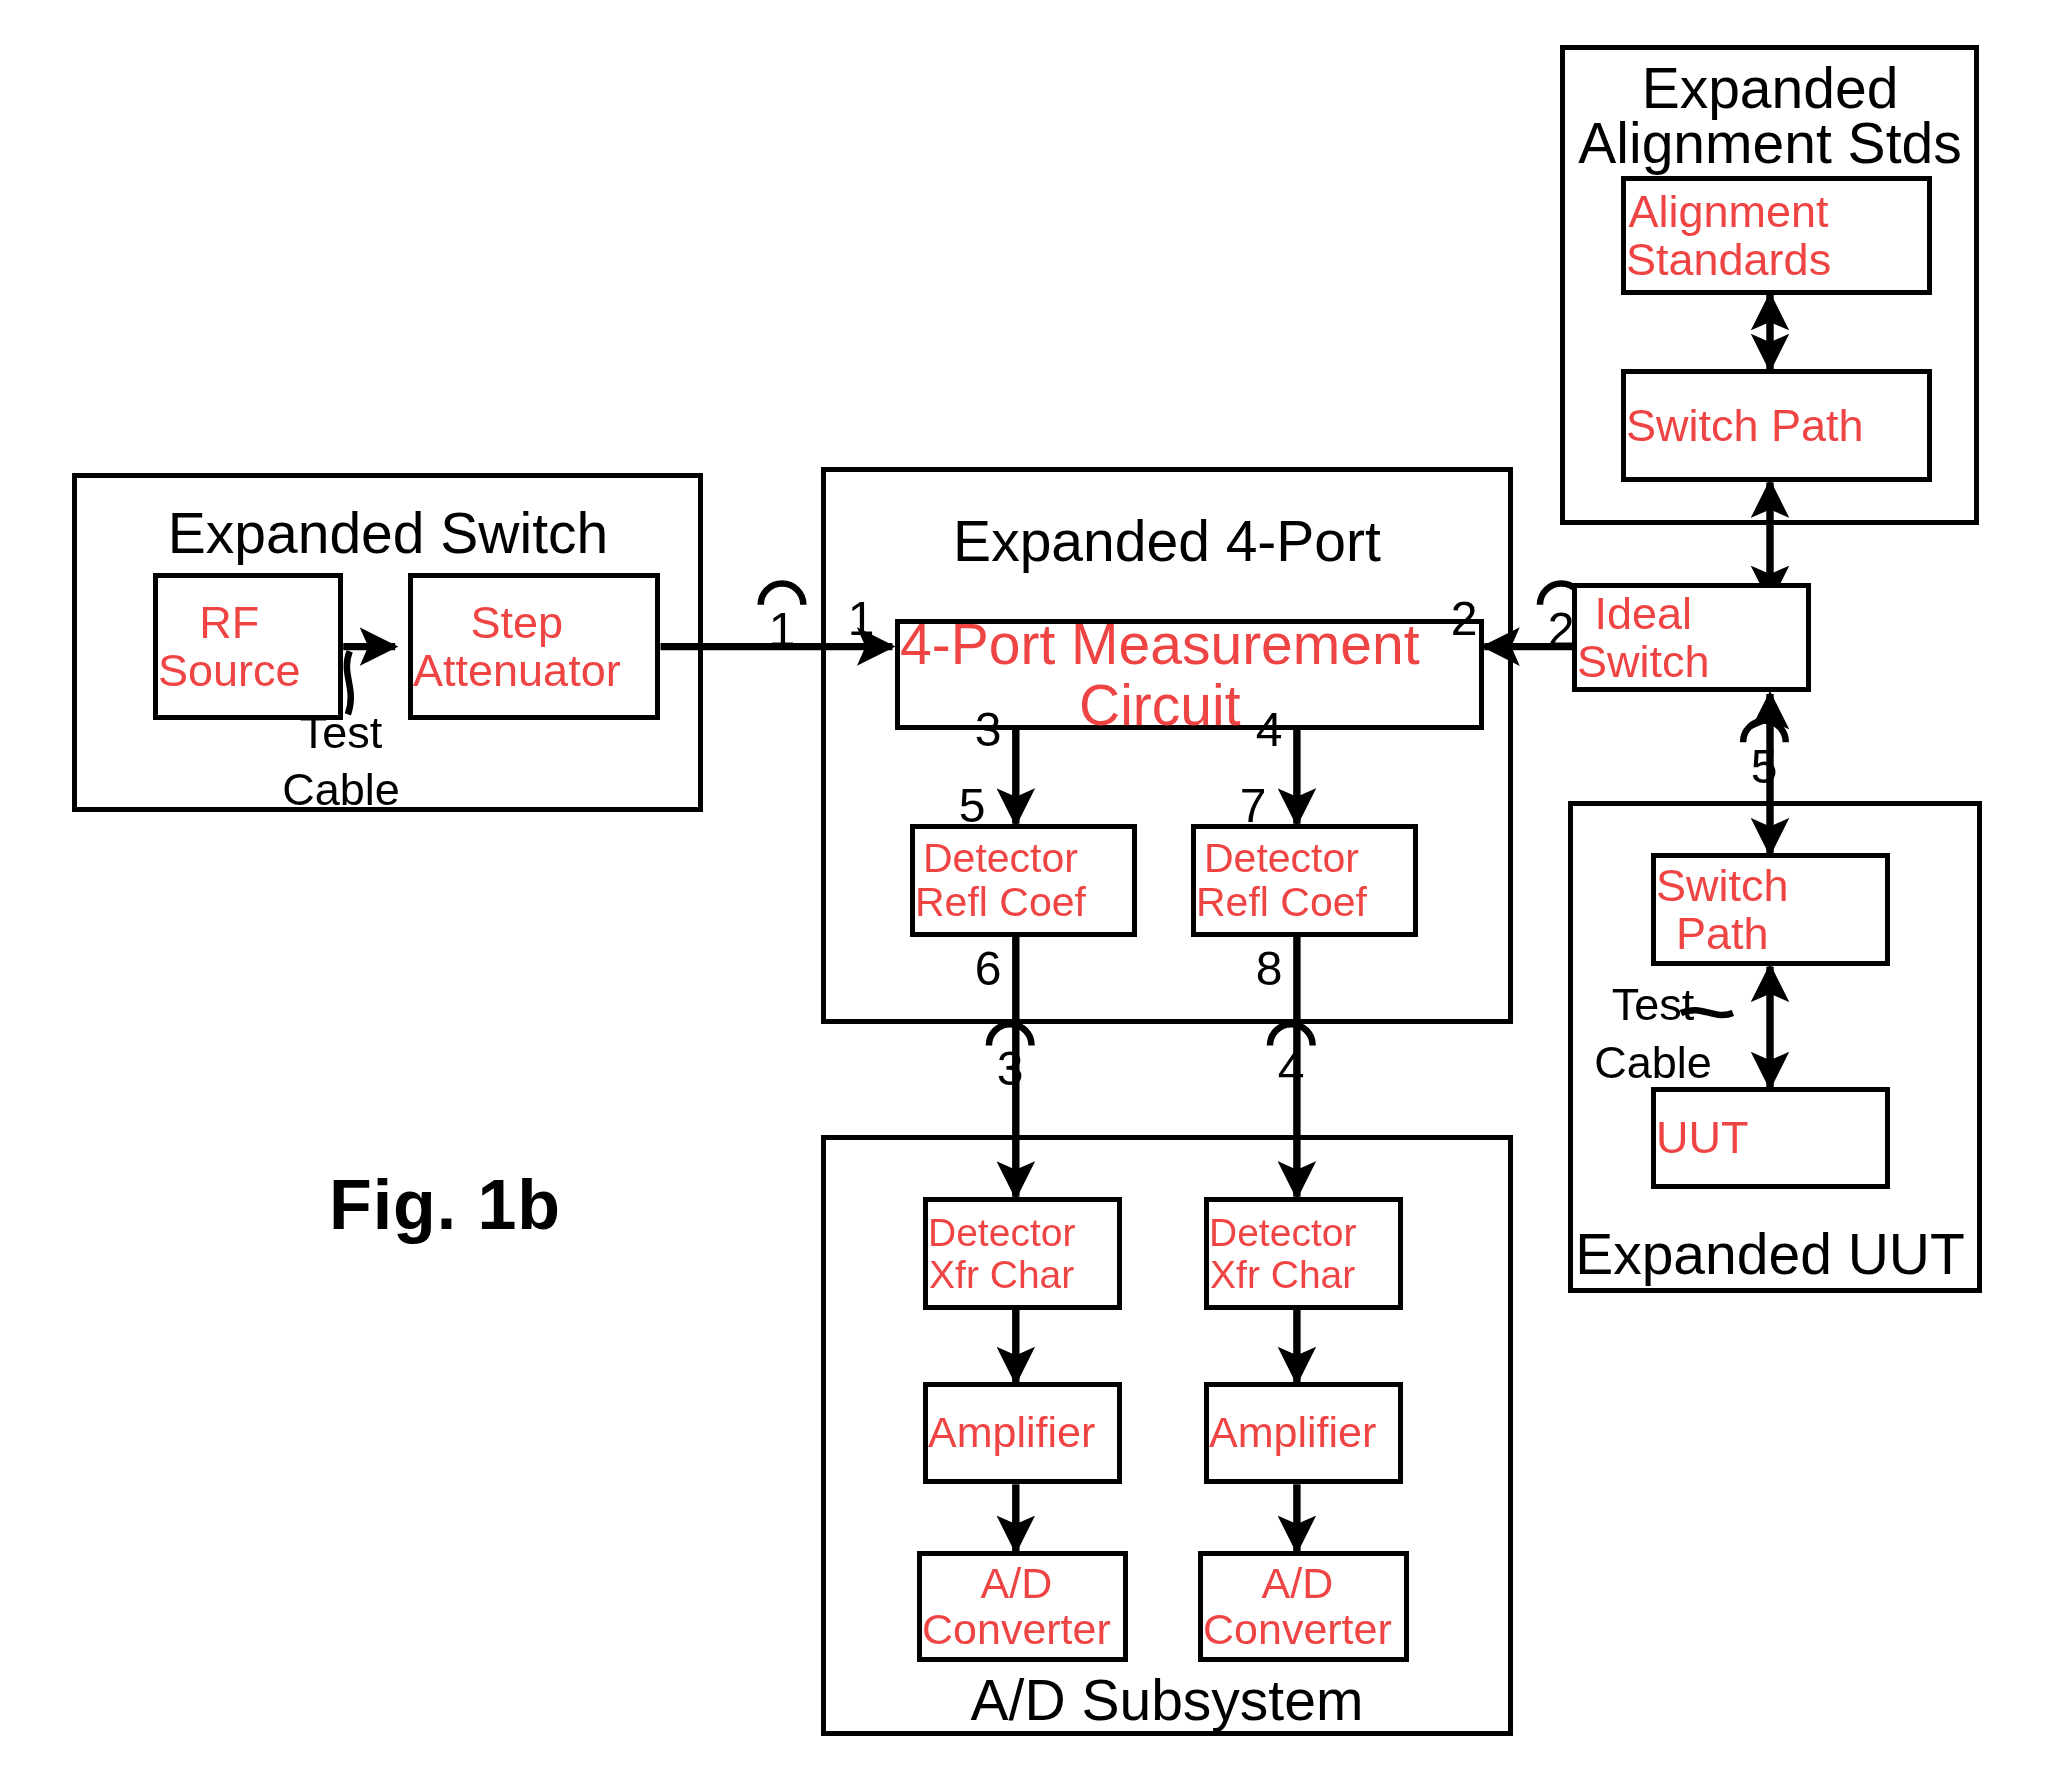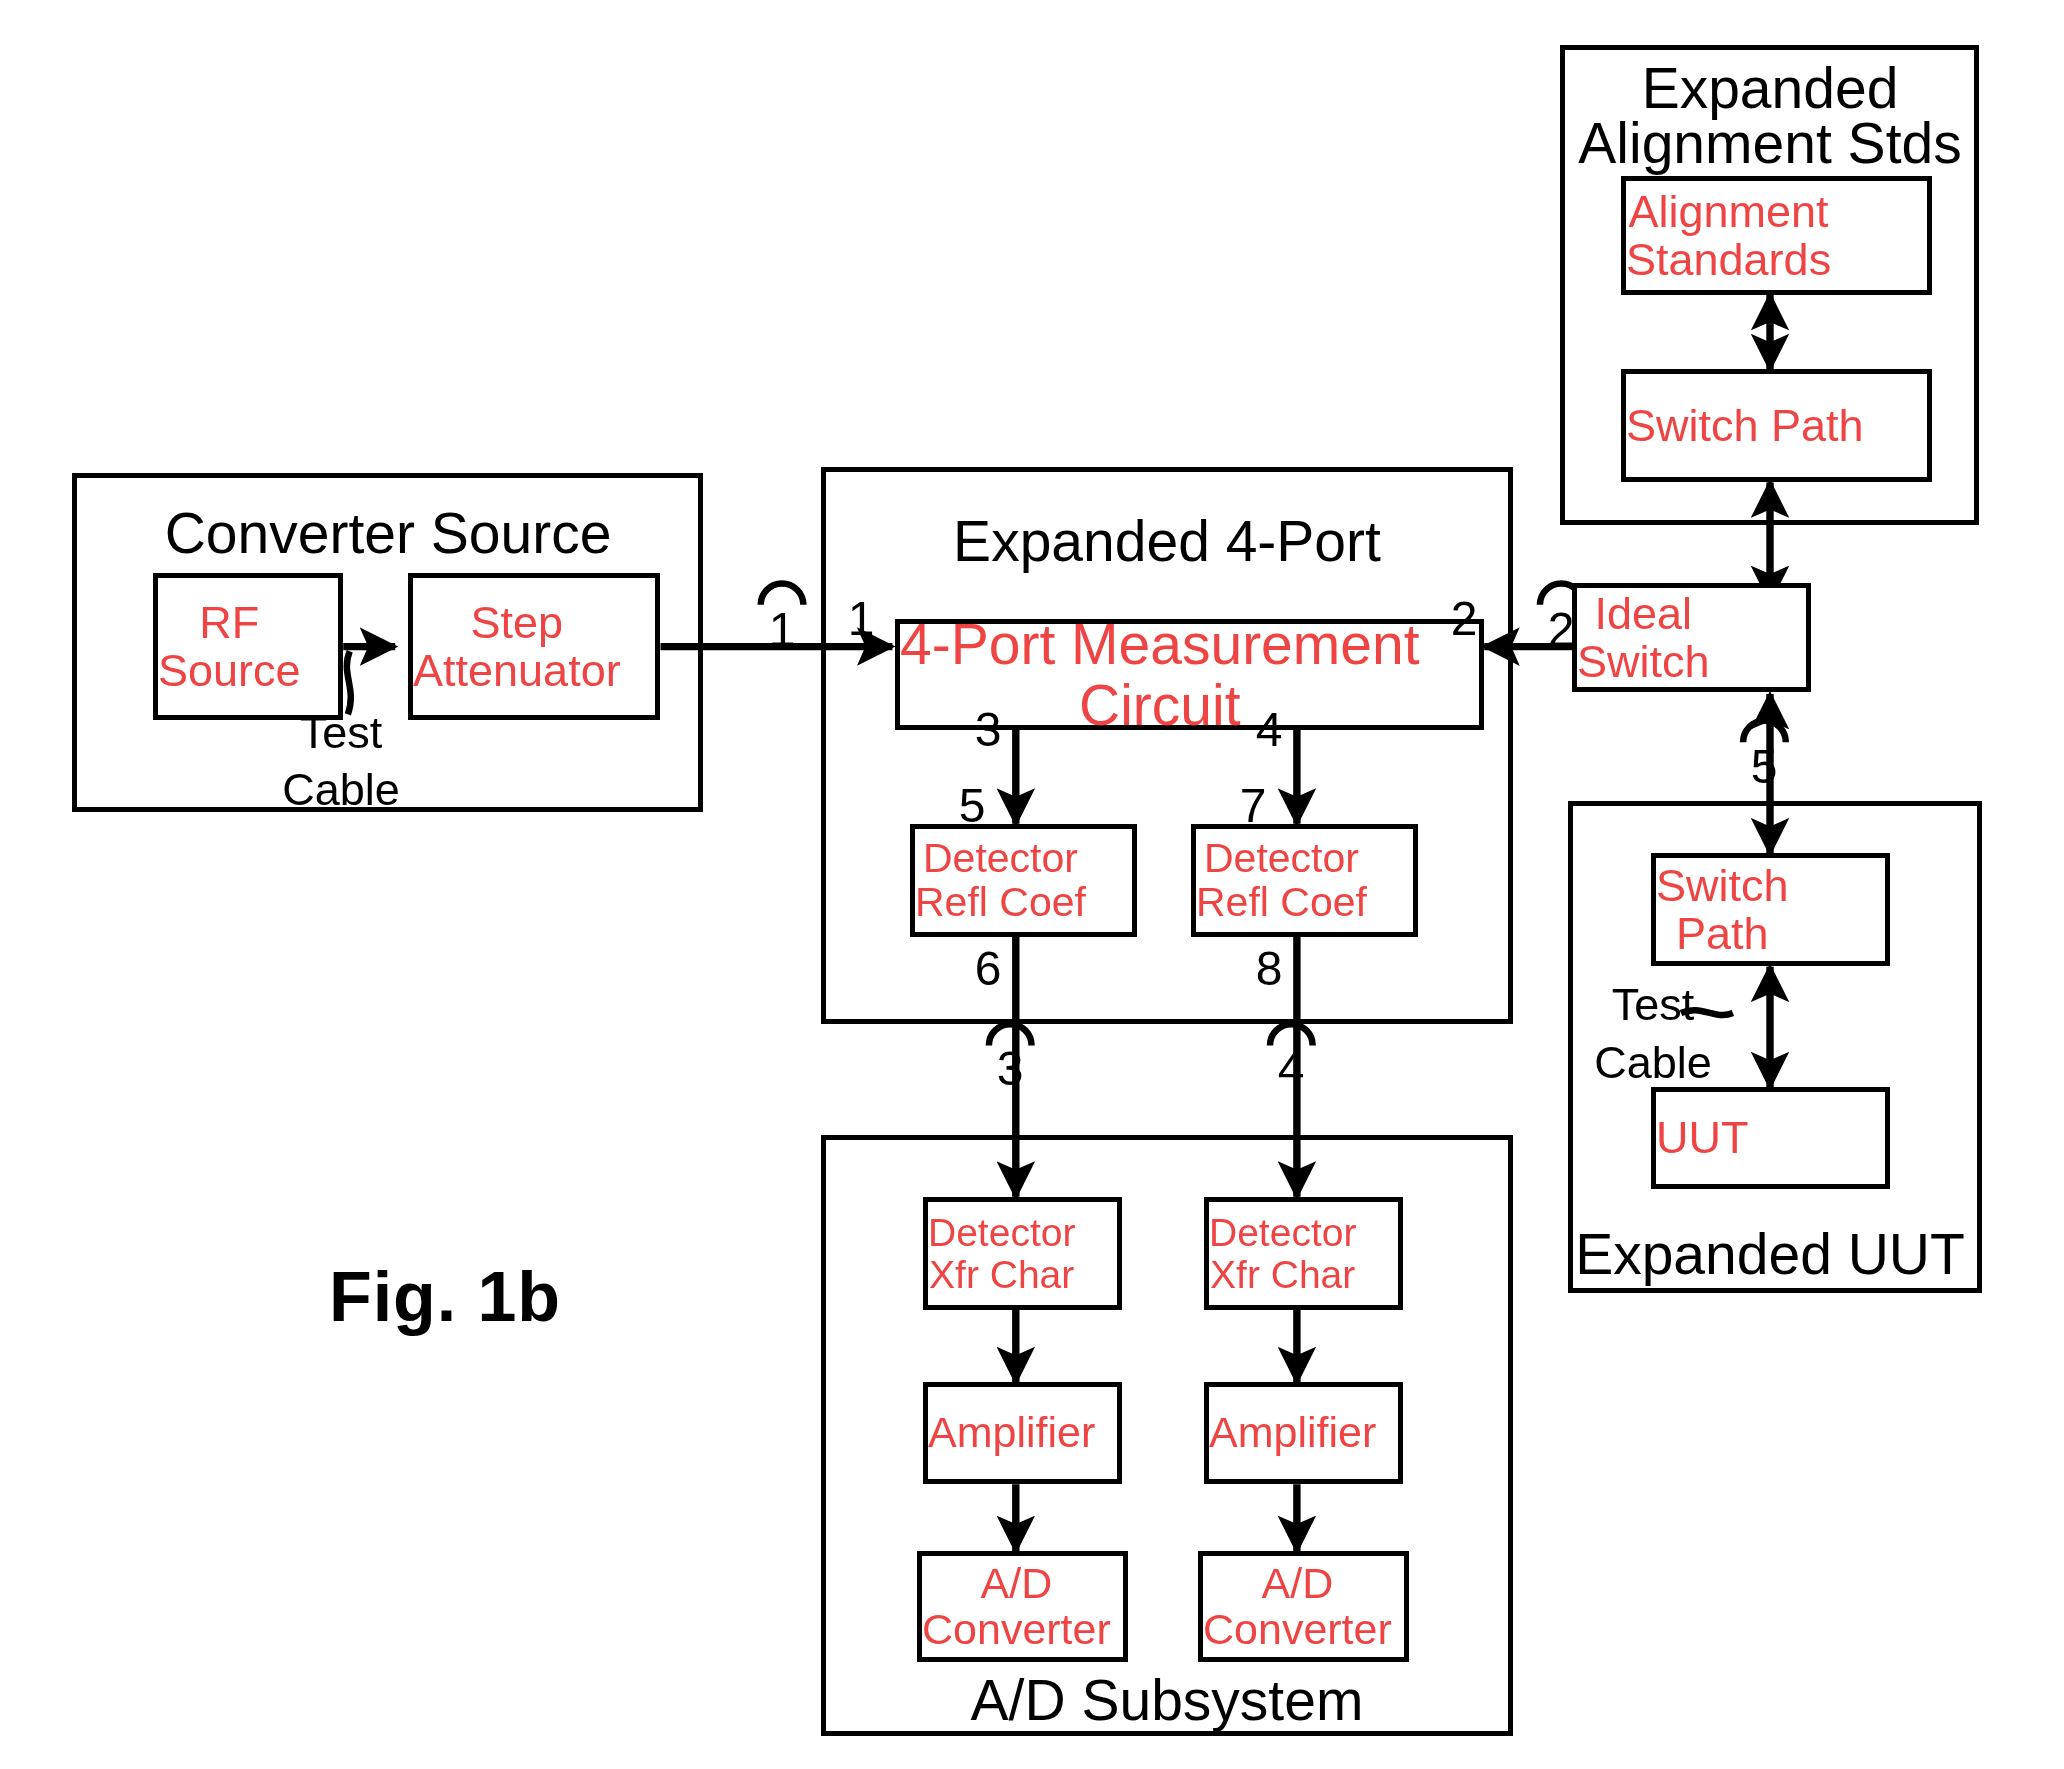--- a/index.html
+++ b/index.html
@@ -115,21 +115,21 @@
     <g stroke="#000000" stroke-width="7" fill="none">
       <path d="M 820 652 A 23 23 0 0 1 866 652"></path>
       <path d="M 1660 652 A 23 23 0 0 1 1706 652"></path>
       <path d="M 1066 1127 A 23 23 0 0 1 1112 1127"></path>
       <path d="M 1369 1127 A 23 23 0 0 1 1415 1127"></path>
       <path d="M 1879 800 A 23 23 0 0 1 1925 800"></path>
     </g>
   </svg>
 
   <div class="container" style="left:72px; top:473px; width:631px; height:339px;"></div>
-  <div class="lbl t50 center-x" style="left:388px; top:503px; width:557px;">Converter Source</div>
+  <div class="lbl t50 center-x" style="left:388px; top:503px; width:557px;">Expanded Switch</div>
 
   <div class="container" style="left:821px; top:467px; width:692px; height:557px;"></div>
   <div class="lbl t50 center-x" style="left:1167px; top:495px; width:649px;margin-top:16px;">Expanded 4-Port</div>
 
   <div class="container" style="left:1560px; top:45px; width:419px; height:480px;"></div>
   <div class="lbl t50 center-x" style="left:1770px; top:58px; width:408px;">Expanded</div>
   <div class="lbl t50 center-x" style="left:1770px; top:113px; width:408px;">Alignment Stds</div>
 
   <div class="container" style="left:1568px; top:801px; width:414px; height:492px;"></div>
   <div class="lbl t50 center-x" style="left:1770px; top:1224px; width:408px;">Expanded UUT</div>
@@ -262,16 +262,16 @@
   <div class="lbl portnum center-x" style="left:988px; top:944px; width:56px;">6</div>
 
   <div class="lbl portnum center-x" style="left:1269px; top:944px; width:56px;">8</div>
 
   <div class="lbl arcnum center-x" style="left:1010px; top:1044px; width:56px;">3</div>
 
   <div class="lbl arcnum center-x" style="left:1291px; top:1044px; width:56px;">4</div>
 
   <div class="lbl arcnum center-x" style="left:1764px; top:742px; width:56px;">5</div>
 
-  <div class="lbl figlabel center-x" style="left:445px; top:1260px; width:557px;">Fig. 1b</div>
+  <div class="lbl figlabel center-x" style="left:445px; top:1168px; width:557px;">Fig. 1b</div>
 
 </div>
 
 
 </body></html>

